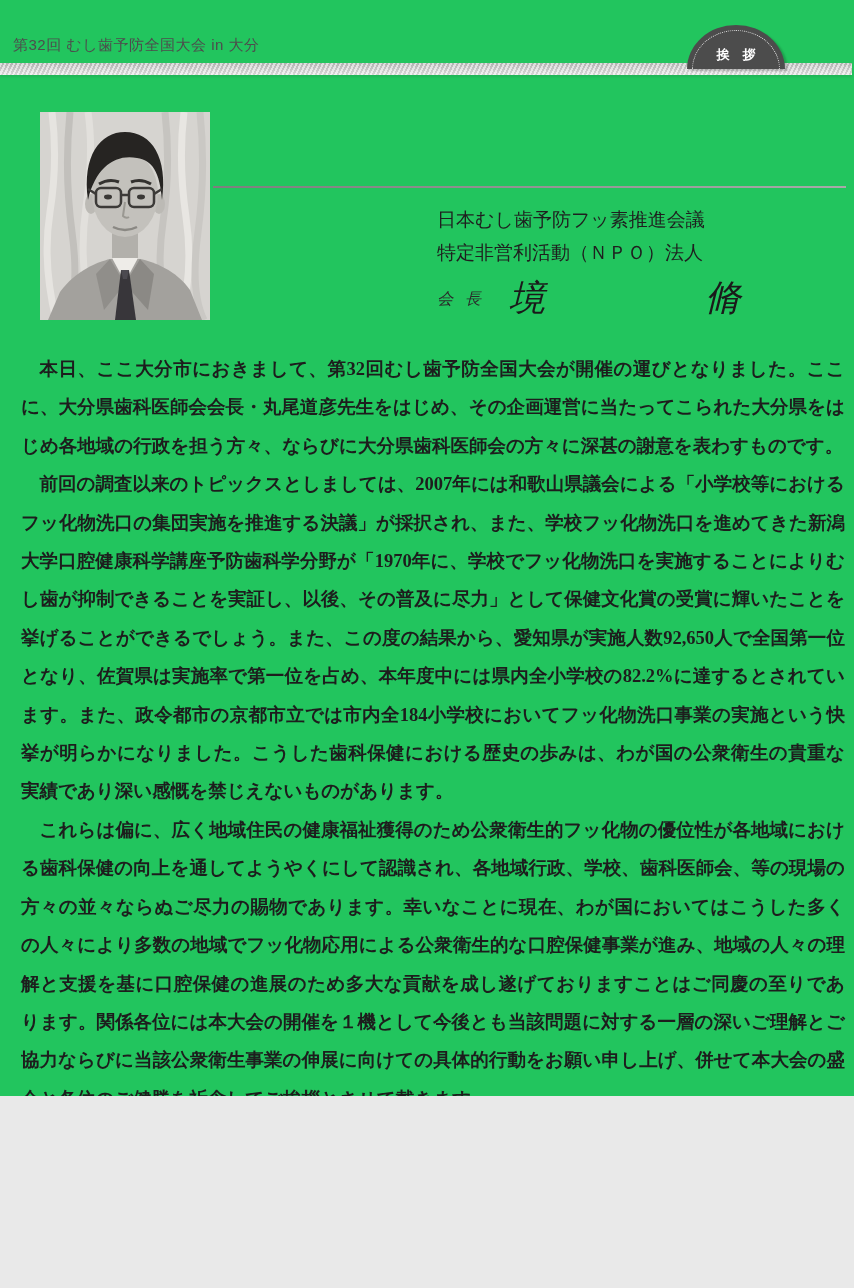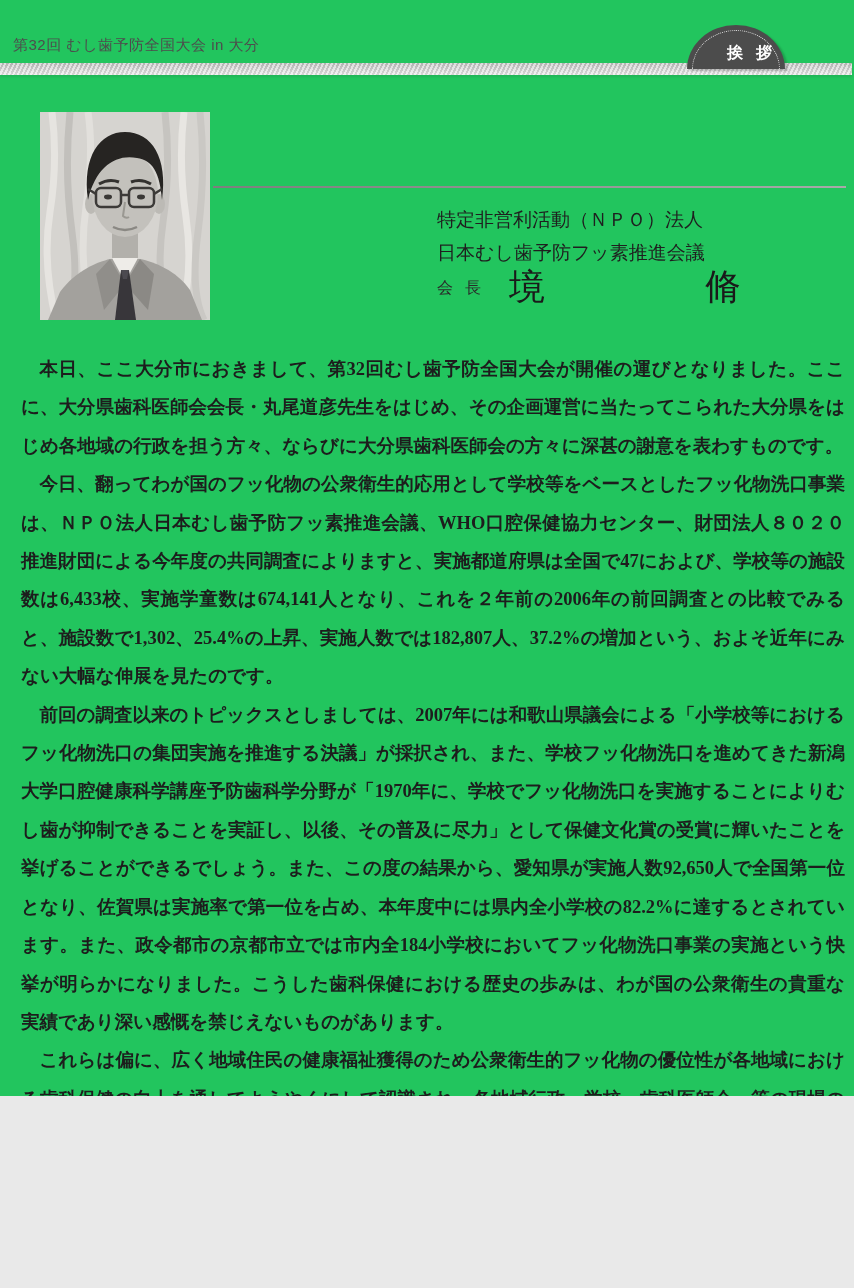--- a/index.html
+++ b/index.html
@@ -31,23 +31,23 @@
     border-radius:50% 50% 0 0 / 100% 100% 0 0;
     box-shadow:3px 2px 2px rgba(0,0,0,.18);
   }
   .badge::before{
     content:"";position:absolute;left:5px;right:5px;top:5px;bottom:0;
     border:1px dotted rgba(255,255,255,.85);border-bottom:none;
     border-radius:50% 50% 0 0 / 100% 100% 0 0;
   }
   .badge-label{
     position:absolute;left:0;right:0;bottom:5px;
-    text-align:right;
+    text-align:center;
     font-family:"Liberation Sans","DejaVu Sans",sans-serif;
-    font-size:16px;font-weight:bold;color:#ffffff;
+    font-size:13px;font-weight:bold;color:#ffffff;
     letter-spacing:13px;text-indent:13px;
   }
   
   .photo{
     position:absolute;left:40px;top:112px;width:170px;height:208px;
     background:#d6d4d0;box-shadow:0 0 0 1px #c8c6c2 inset;
   }
   .photo svg{display:block;}
   
   .article-title{
@@ -58,21 +58,21 @@
   .title-rule{
     position:absolute;left:213px;top:186px;width:633px;height:2px;
     background:linear-gradient(to right,#7e7e7e,#a9a9a9);
   }
   
   .author{
     position:absolute;left:437px;top:203px;width:410px;
     font-size:19px;line-height:33px;color:#1f1f1f;
   }
   .author p{margin:0;}
-  .role-row{display:flex;align-items:center;margin-top:2px;}
+  .role-row{display:flex;align-items:center;margin-top:13px;font-style:italic;}
   .role-label{font-size:16px;letter-spacing:12px;color:#2a2a2a;}
   .name-family{font-size:36px;margin-left:16px;color:#1a1a1a;}
   .name-given{font-size:36px;margin-left:160px;color:#1a1a1a;}
   
   .body-text{
     position:absolute;left:21px;top:350px;width:824px;
     font-size:18.5px;line-height:38.4px;
     text-align:justify;color:#1d1d1d;
   }
   .body-text p{margin:0;text-indent:1em;font-weight:bold;}
@@ -123,29 +123,28 @@
       <path d="M70,147 L85,172 L64,198 L56,162 Z" fill="#908e8a"></path>
       <path d="M100,147 L85,172 L108,198 L114,162 Z" fill="#8b8985"></path>
       <path d="M81,158 L89,158 L96,208 L75,208 Z" fill="#38363a"></path>
       <path d="M81,158 L89,158 L87,167 L83,167 Z" fill="#4c4a50"></path>
     </svg>
   </div>
 
   <div class="title-rule"></div>
 
   <div class="author">
+    <p>日本むし歯予防フッ素推進会議</p>
     <p>特定非営利活動（ＮＰＯ）法人</p>
-    <p>日本むし歯予防フッ素推進会議</p>
     <div class="role-row">
       <span class="role-label">会長</span>
       <span class="name-family">境</span>
       <span class="name-given">脩</span>
     </div>
   </div>
 
   <div class="body-text">
     <p>本日、ここ大分市におきまして、第32回むし歯予防全国大会が開催の運びとなりました。ここに、大分県歯科医師会会長・丸尾道彦先生をはじめ、その企画運営に当たってこられた大分県をはじめ各地域の行政を担う方々、ならびに大分県歯科医師会の方々に深甚の謝意を表わすものです。</p>
-    <p>今日、翻ってわが国のフッ化物の公衆衛生的応用として学校等をベースとしたフッ化物洗口事業は、ＮＰＯ法人日本むし歯予防フッ素推進会議、WHO口腔保健協力センター、財団法人８０２０推進財団による今年度の共同調査によりますと、実施都道府県は全国で47におよび、学校等の施設数は6,433校、実施学童数は674,141人となり、これを２年前の2006年の前回調査との比較でみると、施設数で1,302、25.4%の上昇、実施人数では182,807人、37.2%の増加という、およそ近年にみない大幅な伸展を見たのです。</p>
     <p>前回の調査以来のトピックスとしましては、2007年には和歌山県議会による「小学校等におけるフッ化物洗口の集団実施を推進する決議」が採択され、また、学校フッ化物洗口を進めてきた新潟大学口腔健康科学講座予防歯科学分野が「1970年に、学校でフッ化物洗口を実施することによりむし歯が抑制できることを実証し、以後、その普及に尽力」として保健文化賞の受賞に輝いたことを挙げることができるでしょう。また、この度の結果から、愛知県が実施人数92,650人で全国第一位となり、佐賀県は実施率で第一位を占め、本年度中には県内全小学校の82.2%に達するとされています。また、政令都市の京都市立では市内全184小学校においてフッ化物洗口事業の実施という快挙が明らかになりました。こうした歯科保健における歴史の歩みは、わが国の公衆衛生の貴重な実績であり深い感慨を禁じえないものがあります。</p>
     <p>これらは偏に、広く地域住民の健康福祉獲得のため公衆衛生的フッ化物の優位性が各地域における歯科保健の向上を通してようやくにして認識され、各地域行政、学校、歯科医師会、等の現場の方々の並々ならぬご尽力の賜物であります。幸いなことに現在、わが国においてはこうした多くの人々により多数の地域でフッ化物応用による公衆衛生的な口腔保健事業が進み、地域の人々の理解と支援を基に口腔保健の進展のため多大な貢献を成し遂げておりますことはご同慶の至りであります。関係各位には本大会の開催を１機として今後とも当該問題に対する一層の深いご理解とご協力ならびに当該公衆衛生事業の伸展に向けての具体的行動をお願い申し上げ、併せて本大会の盛会と各位のご健勝を祈念してご挨拶とさせて戴きます。</p>
   </div>
 
 </div>
 
 </body></html>

